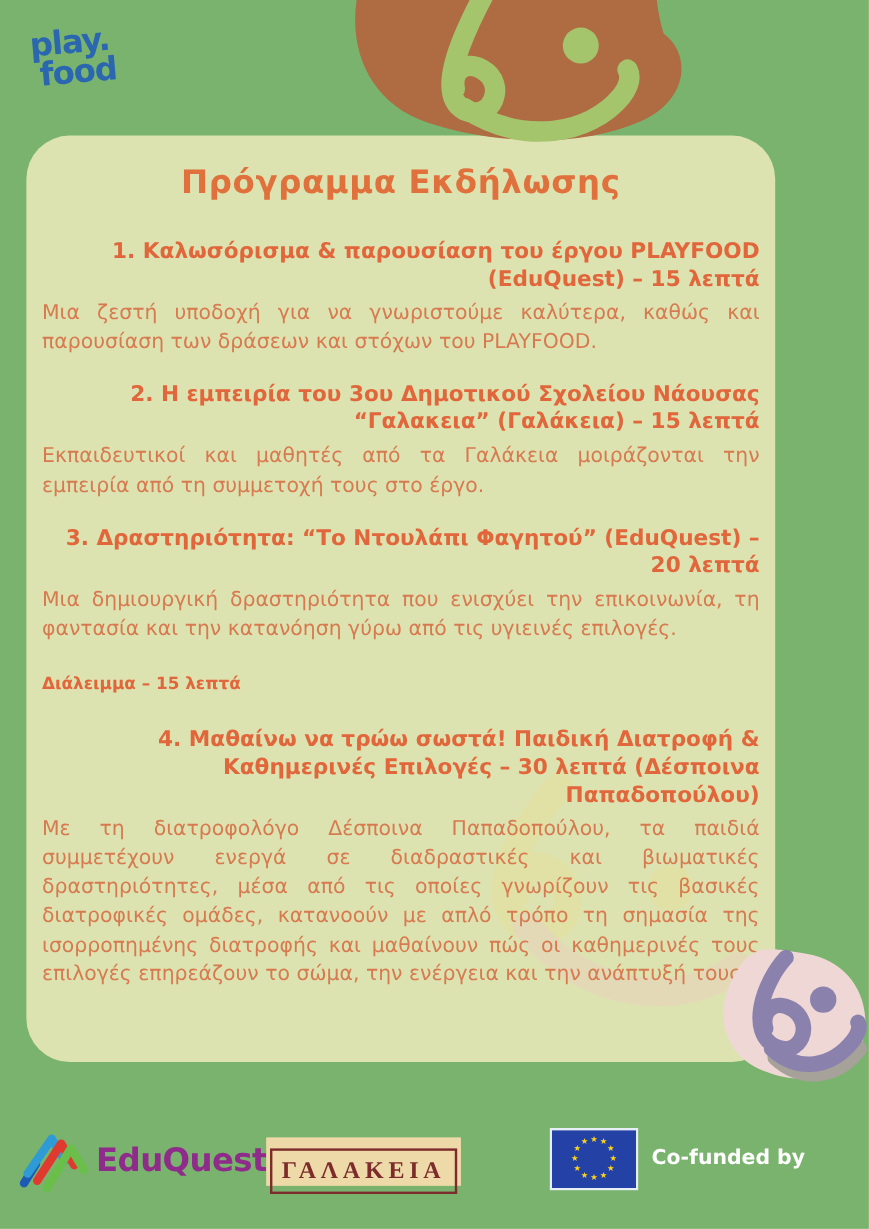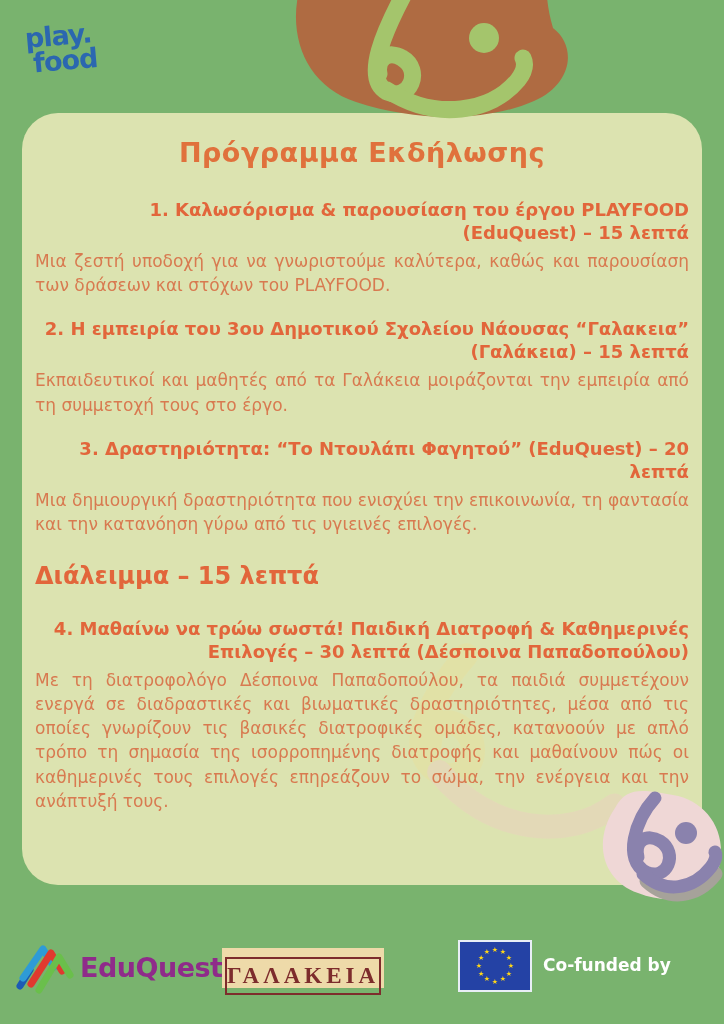--- a/index.html
+++ b/index.html
@@ -12,60 +12,60 @@
   .brand{
     position:absolute;left:26px;top:24px;z-index:3;
     color:#2b67b0;font-weight:bold;line-height:.92;
     font-size:27px;letter-spacing:-1px;transform:rotate(-5deg);
   }
   .brand .l2{margin-left:6px;}
   
   .top-mascot{position:absolute;left:286px;top:0;z-index:2;}
   
   .card{
-    position:absolute;left:22px;top:113px;width:680px;height:772px;
+    position:absolute;left:22px;top:113px;width:624px;height:772px;
     background:#dce3b0;border-radius:36px;z-index:1;
     box-sizing:border-box;padding:24px 13px 0 13px;
   }
   .watermark{position:absolute;left:360px;top:530px;opacity:.45;z-index:0;pointer-events:none;}
   .card-content{position:relative;z-index:1;}
   .title{
     text-align:center;color:#e0713c;font-size:27px;font-weight:bold;
     margin:0 0 30px 0;letter-spacing:.5px;
   }
   .section{margin:0 0 20px 0;}
   .sec-heading{
     color:#e2663b;font-weight:bold;font-size:18px;line-height:1.28;
     margin:0 0 5px 0;
     text-align:right;
   }
   .sec-body p{
     color:#d87a50;font-size:17px;line-height:1.42;margin:0;
     text-align:justify;
   }
   .interlude{
-    color:#e2663b;font-weight:bold;font-size:24px;margin:26px 0 27px 0;
+    color:#e2663b;font-weight:bold;font-size:14px;margin:26px 0 27px 0;
   }
   .closing{margin-bottom:0;}
   
   .corner-mascot{position:absolute;left:593px;top:780px;z-index:4;}
   
   .footer{position:absolute;left:0;top:928px;width:724px;height:80px;z-index:2;}
   .eduquest{position:absolute;left:16px;top:8px;display:flex;align-items:center;}
   .eduquest .eq-text{color:#8f2b8a;font-weight:bold;font-size:27px;margin-left:6px;letter-spacing:-.5px;}
   .galakeia{
     position:absolute;left:222px;top:20px;width:162px;height:40px;
     background:#eedaa9;border:3px solid #eedaa9;box-sizing:border-box;
     display:flex;align-items:center;justify-content:center;
   }
   .galakeia-inner{
     width:100%;height:100%;border:2px solid #7d2c2c;
     display:flex;align-items:center;justify-content:center;
     font-family:"Liberation Serif","DejaVu Serif",serif;
-    font-weight:bold;font-size:23px;letter-spacing:4px;color:#7d2c2c;margin-top:16px;
+    font-weight:bold;font-size:20px;letter-spacing:4px;color:#7d2c2c;margin-top:16px;
   }
   .eu{position:absolute;left:458px;top:12px;display:flex;align-items:center;}
   .eu-text{color:#ffffff;font-weight:bold;font-size:17px;line-height:1.25;margin-left:11px;}
 </style>
 </head>
 <body>
 
 <div class="brand">
   <div class="l1">play.</div>
   <div class="l2">food</div>

